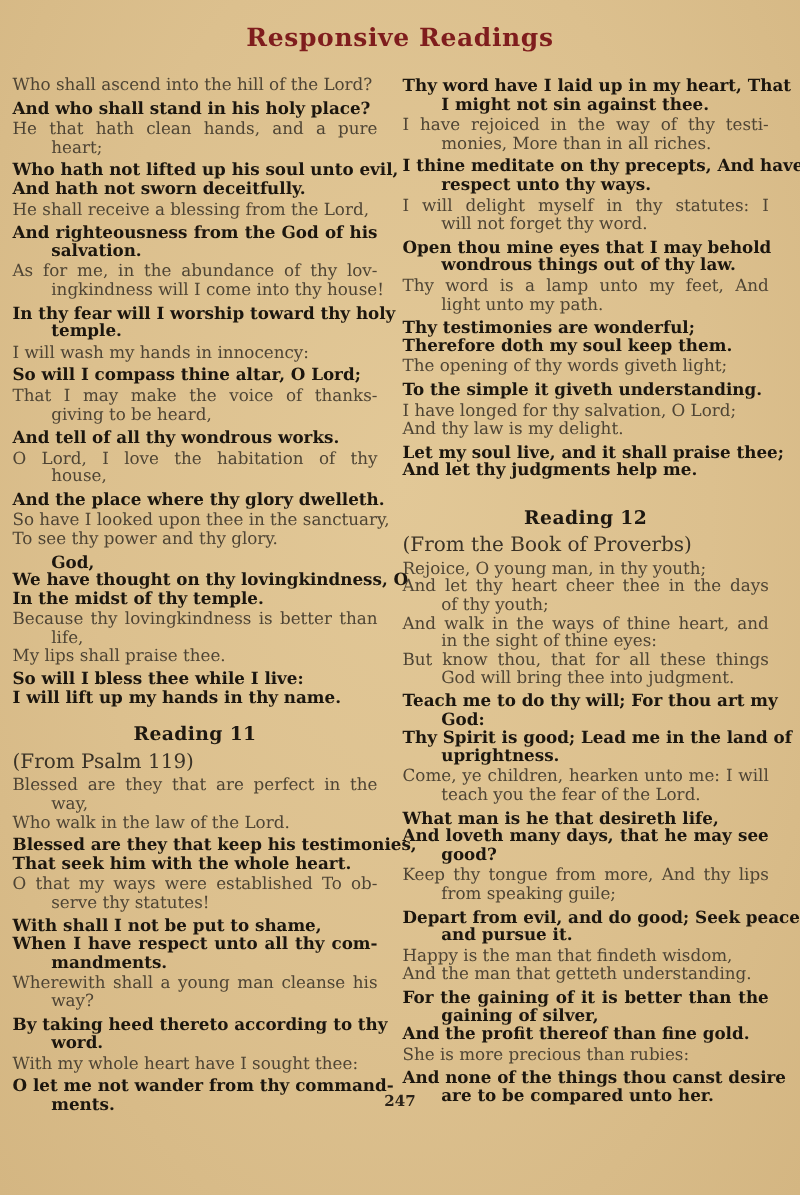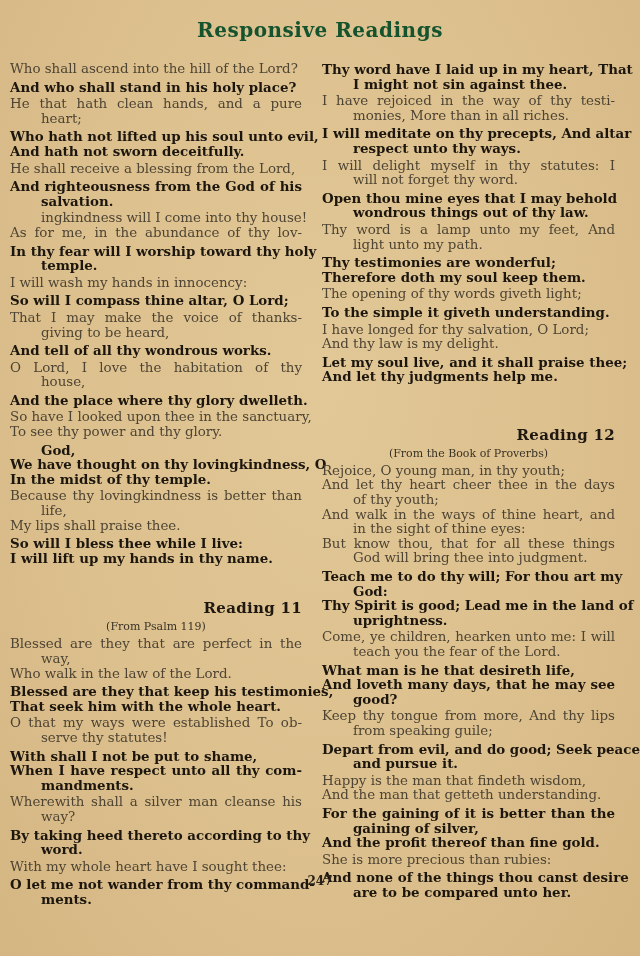--- a/index.html
+++ b/index.html
@@ -7,42 +7,42 @@
     width: 640px; height: 956px; overflow: hidden;
     background: #dcc08e;
     background-image: radial-gradient(ellipse at 50% 40%, #e2c897 0%, #dcc08e 55%, #d4b682 100%);
     font-family: "DejaVu Serif", serif;
     color: #2a2218;
     position: relative;
   }
   .page-title {
     position: absolute; top: 18px; left: 0; width: 640px; text-align: center;
     font-family: "DejaVu Serif", serif; font-weight: bold;
-    font-size: 20px; letter-spacing: 0.5px; color: #14532d;
+    font-size: 20px; letter-spacing: 0.5px; color: #7f1d1d;
   }
   .col { position: absolute; top: 62px; }
   .col-left { left: 10px; width: 292px; }
   .col-right { left: 322px; width: 293px; }
   .verse { margin: 0; }
   .line {
     font-size: 13.4px; line-height: 14.6px;
     text-align: justify; text-align-last: justify;
     white-space: nowrap; overflow: visible;
   }
   .line.last { text-align-last: left; }
   .line.indent { padding-left: 31px; }
   .minister { color: #4e4434; font-family: "DejaVu Serif", serif; font-weight: normal; }
   .people { color: #1c160e; font-family: "DejaVu Serif", serif; font-weight: bold; font-size: 12.9px; }
   .gap { height: 3px; }
   .reading-heading {
-    text-align: right; font-weight: bold; font-size: 15px;
-    margin-top: 25px; color: #1e1810; letter-spacing: 0.3px;
+    text-align: center; font-weight: bold; font-size: 15px;
+    margin-top: 4px; color: #1e1810; letter-spacing: 0.3px;
   }
   .reading-source {
-    text-align: center; font-size: 11px; color: #3a3226; margin: 3px 0 4px;
+    font-size: 16px; color: #3a3226; margin: 3px 0 4px;
   }
   .page-number {
     position: absolute; top: 874px; left: 0; width: 640px; text-align: center;
     font-size: 12px; font-weight: bold; color: #2a2218;
   }
 </style>
 </head>
 <body>
 
 <div class="page-title">Responsive Readings</div>
@@ -69,22 +69,22 @@
     <div class="verse minister">
       <div class="line last">He shall receive a blessing from the Lord,</div>
     </div>
     <div class="gap"></div>
     <div class="verse people">
       <div class="line">And righteousness from the God of his</div>
       <div class="line indent last">salvation.</div>
     </div>
     <div class="gap"></div>
     <div class="verse minister">
+      <div class="line">As for me, in the abundance of thy lov-</div>
       <div class="line indent last">ingkindness will I come into thy house!</div>
-      <div class="line">As for me, in the abundance of thy lov-</div>
     </div>
     <div class="gap"></div>
     <div class="verse people">
       <div class="line">In thy fear will I worship toward thy holy</div>
       <div class="line indent last">temple.</div>
     </div>
     <div class="gap"></div>
     <div class="verse minister">
       <div class="line last">I will wash my hands in innocency:</div>
     </div>
@@ -152,21 +152,21 @@
       <div class="line indent last">serve thy statutes!</div>
     </div>
     <div class="gap"></div>
     <div class="verse people">
       <div class="line last">With shall I not be put to shame,</div>
       <div class="line">When I have respect unto all thy com-</div>
       <div class="line indent last">mandments.</div>
     </div>
     <div class="gap"></div>
     <div class="verse minister">
-      <div class="line">Wherewith shall a silver man cleanse his</div>
+      <div class="line">Wherewith shall a young man cleanse his</div>
       <div class="line indent last">way?</div>
     </div>
     <div class="gap"></div>
     <div class="verse people">
       <div class="line">By taking heed thereto according to thy</div>
       <div class="line indent last">word.</div>
     </div>
     <div class="gap"></div>
     <div class="verse minister">
       <div class="line last">With my whole heart have I sought thee:</div>
@@ -183,21 +183,21 @@
       <div class="line">Thy word have I laid up in my heart, That</div>
       <div class="line indent last">I might not sin against thee.</div>
     </div>
     <div class="gap"></div>
     <div class="verse minister">
       <div class="line">I have rejoiced in the way of thy testi-</div>
       <div class="line indent last">monies, More than in all riches.</div>
     </div>
     <div class="gap"></div>
     <div class="verse people">
-      <div class="line">I will meditate on thy precepts, And altar</div>
+      <div class="line">I thine meditate on thy precepts, And have</div>
       <div class="line indent last">respect unto thy ways.</div>
     </div>
     <div class="gap"></div>
     <div class="verse minister">
       <div class="line">I will delight myself in thy statutes: I</div>
       <div class="line indent last">will not forget thy word.</div>
     </div>
     <div class="gap"></div>
     <div class="verse people">
       <div class="line">Open thou mine eyes that I may behold</div>

